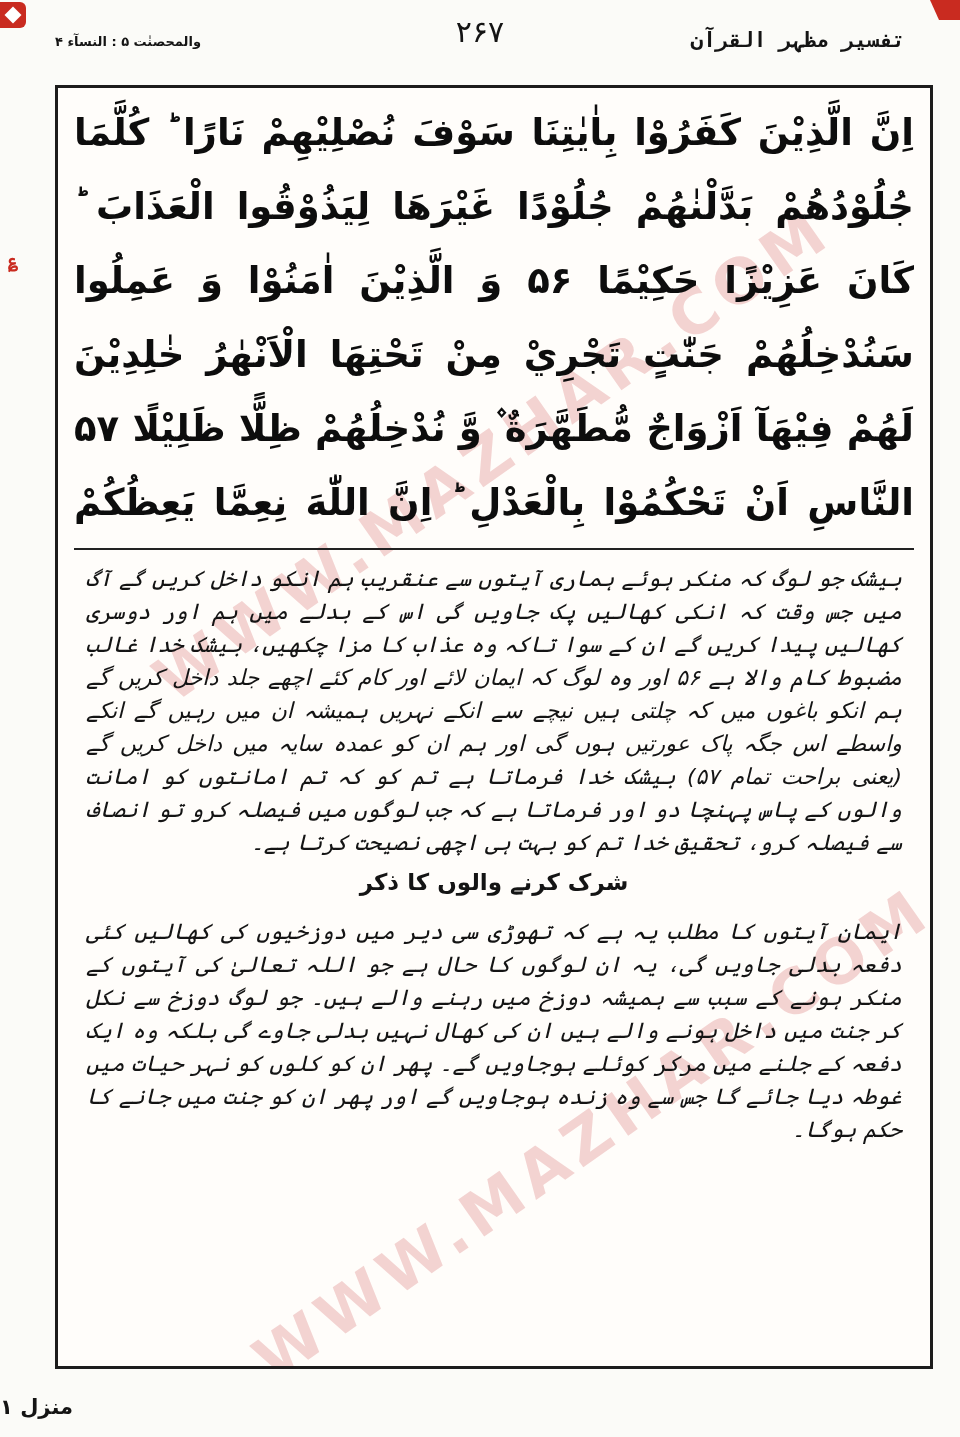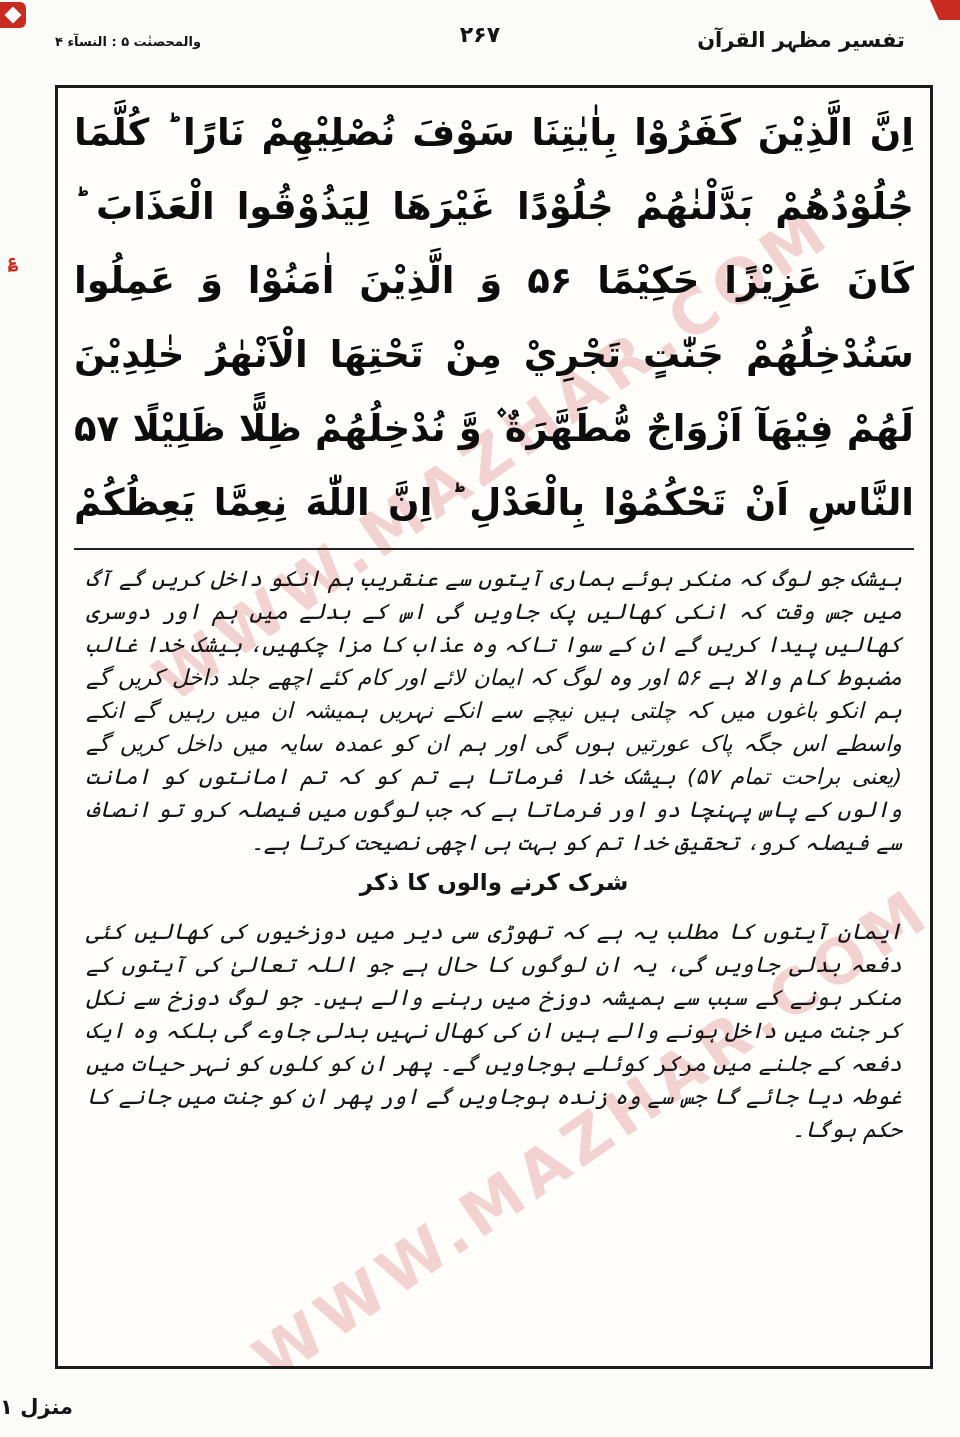--- a/index.html
+++ b/index.html
@@ -3,22 +3,22 @@
 <meta charset="utf-8">
 <style>
   html,body{margin:0;padding:0;}
   body{
     width:960px;height:1437px;position:relative;overflow:hidden;
     background:#fbfbf8;color:#141414;
     font-family:"DejaVu Sans","Liberation Sans",sans-serif;
   }
   
   .header{position:absolute;top:12px;left:55px;right:55px;height:62px;direction:rtl;}
-  .hdr-right{position:absolute;right:0;top:16px;font-size:21px;font-weight:bold;}
-  .hdr-center{position:absolute;left:50%;transform:translateX(-50%);top:10px;font-size:22px;font-weight:bold;letter-spacing:2px;}
+  .hdr-right{position:absolute;right:0;top:16px;font-size:21px;font-weight:bold;font-family:Liberation Mono, monospace;}
+  .hdr-center{position:absolute;left:50%;transform:translateX(-50%);top:2px;font-size:30px;font-weight:normal;letter-spacing:2px;}
   .hdr-left{position:absolute;left:0;top:22px;font-size:13px;font-weight:bold;}
   
   .corner-left-mark{position:absolute;top:2px;left:0;width:26px;height:26px;background:#c92b20;border-radius:0 6px 6px 0;}
   .corner-left-mark:after{content:"";position:absolute;left:7px;top:7px;width:12px;height:12px;background:#fff;transform:rotate(45deg);}
   .corner-right-mark{position:absolute;top:0;right:0;width:30px;height:20px;background:#c92b20;clip-path:polygon(0 0,100% 0,100% 100%,30% 100%);}
   .ruku-mark{position:absolute;top:252px;left:8px;color:#c92b20;font-size:17px;font-weight:bold;line-height:16px;text-align:center;}
   
   .main-box{
     position:absolute;top:85px;left:55px;width:878px;height:1284px;
     box-sizing:border-box;border:3px solid #1c1c1c;background:#fffdfa;

